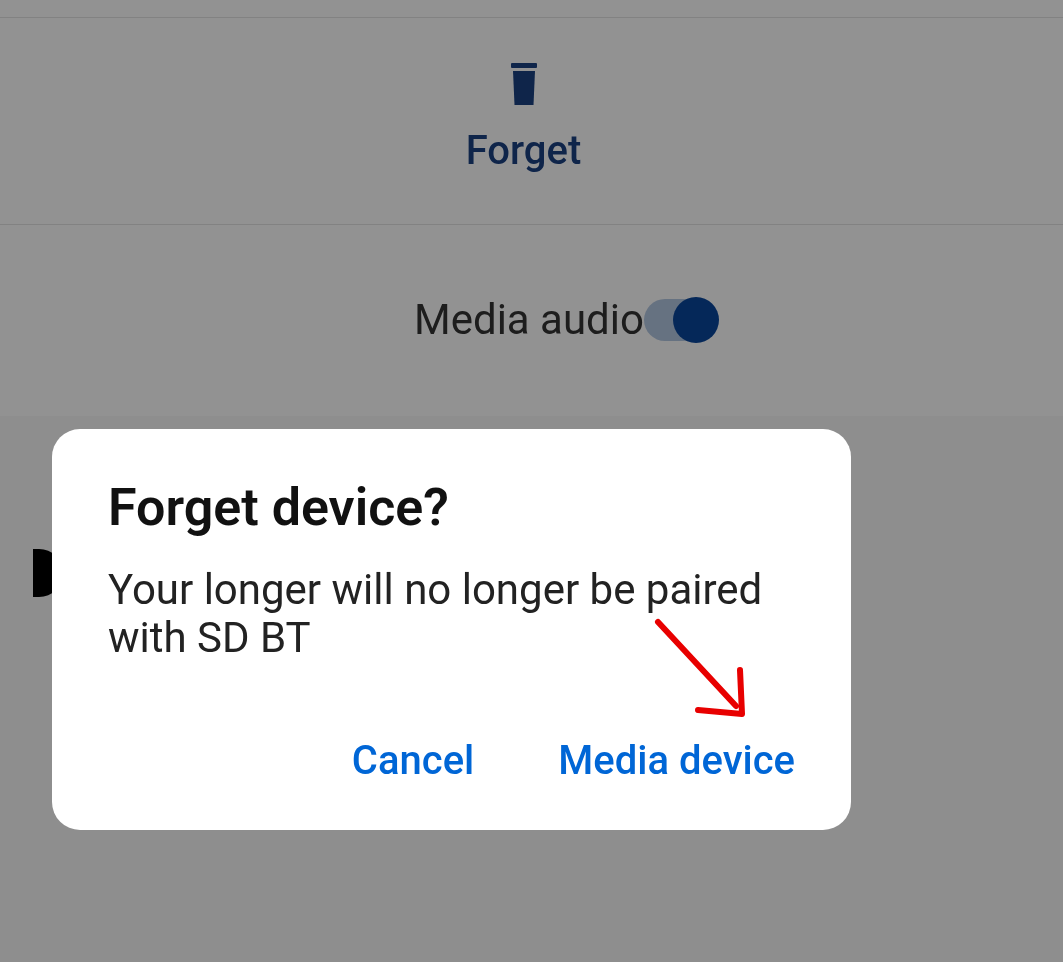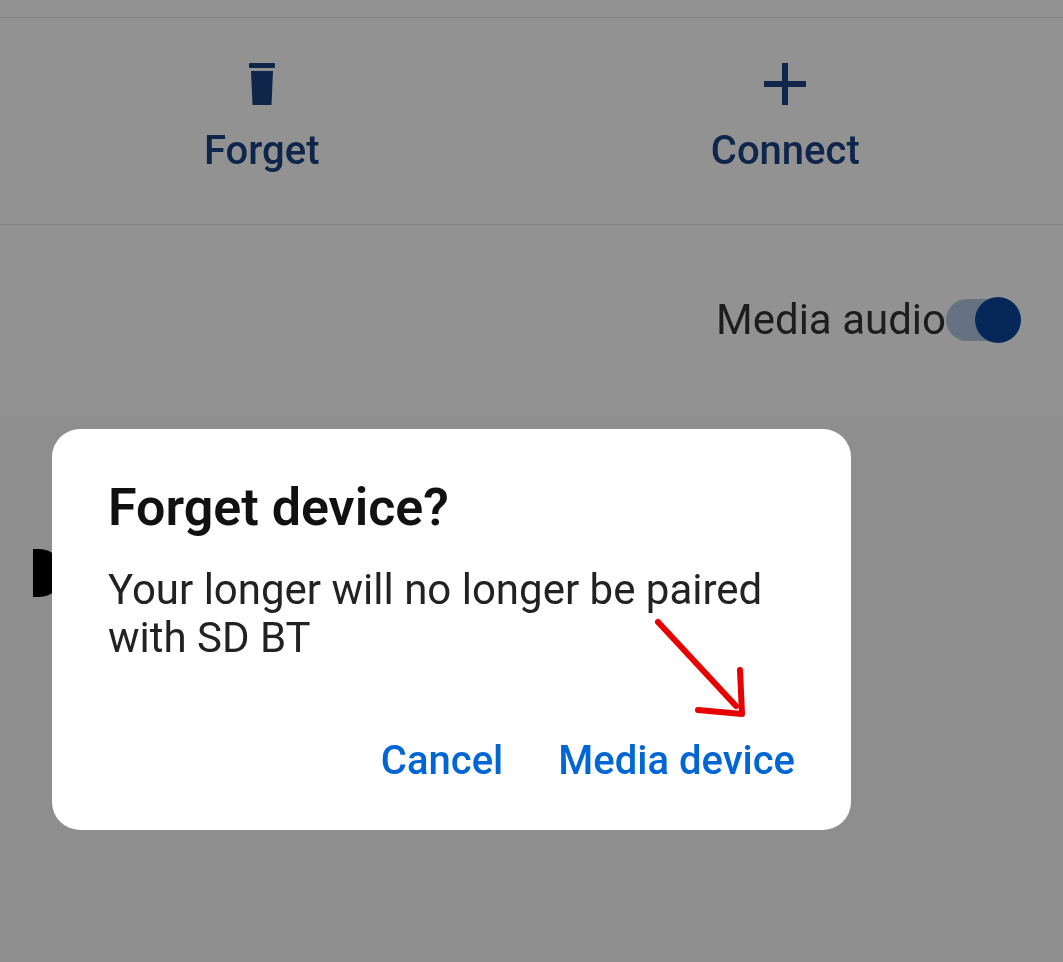--- a/index.html
+++ b/index.html
@@ -44,21 +44,21 @@
     .action-label {
       font-size: 40px;
       font-weight: 500;
       color: #1a4080;
     }
     .settings-section {
       background: #fcfcfc;
       padding: 70px 45px 72px 112px;
       display: flex;
       align-items: center;
-      justify-content: flex-end;
+      justify-content: center;
     }
     .setting-label {
       font-size: 42px;
       color: #333;
     }
     .toggle {
       width: 72px;
       height: 42px;
       background: #b0c4de;
       border-radius: 21px;
@@ -105,21 +105,21 @@
     }
     .dialog-message {
       font-size: 42px;
       color: #222;
       line-height: 1.15;
       margin-bottom: 68px;
     }
     .dialog-actions {
       display: flex;
       justify-content: flex-end;
-      gap: 55px;
+      gap: 84px;
     }
     .dialog-button {
       font-size: 40px;
       font-weight: 500;
       color: #0066d6;
       cursor: pointer;
       background: none;
       border: none;
       padding: 6px 0;
     }
@@ -140,29 +140,20 @@
   <div class="action-button">
     <span class="action-icon">
       <svg width="34" height="42" viewBox="0 0 34 42">
         <rect x="4" y="0" width="26" height="5" rx="1" fill="#1a4080"></rect>
         <rect x="12" y="-3" width="10" height="4" fill="#1a4080"></rect>
         <path d="M6 8 L28 8 L26.5 42 L7.5 42 Z" fill="#1a4080"></path>
       </svg>
     </span>
     <span class="action-label">Forget</span>
   </div>
-  <div class="action-button">
-    <span class="action-icon">
-      <svg width="42" height="42" viewBox="0 0 42 42">
-        <rect x="18" y="0" width="6" height="42" fill="#1a4080"></rect>
-        <rect x="0" y="18" width="42" height="6" fill="#1a4080"></rect>
-      </svg>
-    </span>
-    <span class="action-label">Connect</span>
-  </div>
 </div>
 
 <div class="settings-section">
   <span class="setting-label">Media audio</span>
   <div class="toggle">
     <div class="toggle-knob"></div>
   </div>
 </div>
 
 <div class="nav-indicator"></div>

